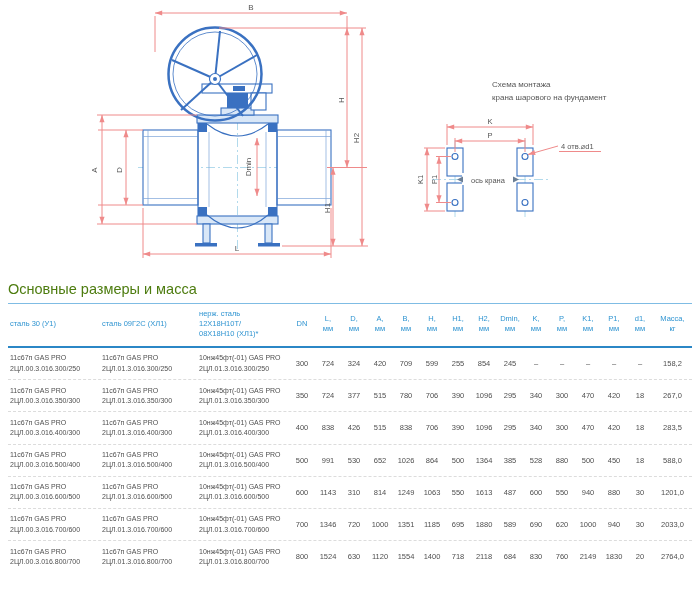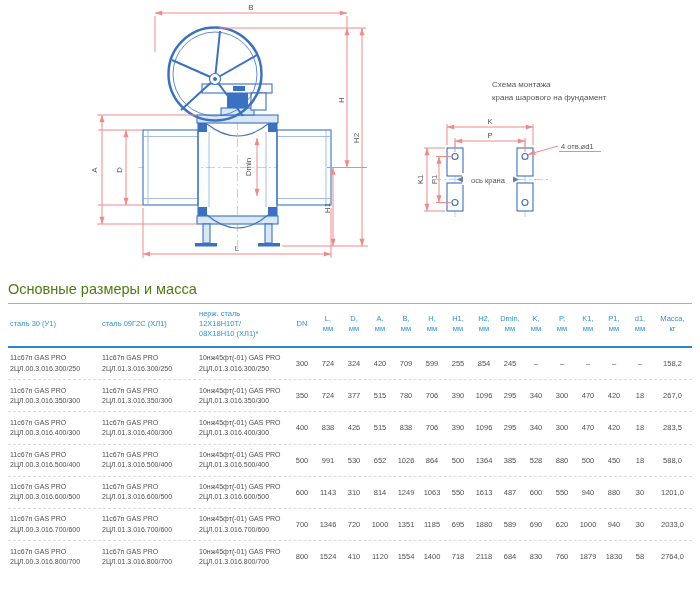--- a/index.html
+++ b/index.html
@@ -435,30 +435,30 @@
           <div class="cell des">
             <div>11с67п GAS PRO</div>
             <div>2ЦЛ.01.3.016.800/700</div>
           </div>
           <div class="cell des">
             <div>10нж45фт(-01) GAS PRO</div>
             <div>2ЦЛ.01.3.016.800/700</div>
           </div>
           <div class="cell num">800</div>
           <div class="cell num">1524</div>
-          <div class="cell num">410</div>
+          <div class="cell num">630</div>
           <div class="cell num">1120</div>
           <div class="cell num">1554</div>
           <div class="cell num">1400</div>
           <div class="cell num">718</div>
           <div class="cell num">2118</div>
           <div class="cell num">684</div>
           <div class="cell num">830</div>
           <div class="cell num">760</div>
-          <div class="cell num">1879</div>
+          <div class="cell num">2149</div>
           <div class="cell num">1830</div>
-          <div class="cell num">58</div>
+          <div class="cell num">20</div>
           <div class="cell num">2764,0</div>
         </div>
       </div>
   </div>
 
 </div>
 
 </body></html>

